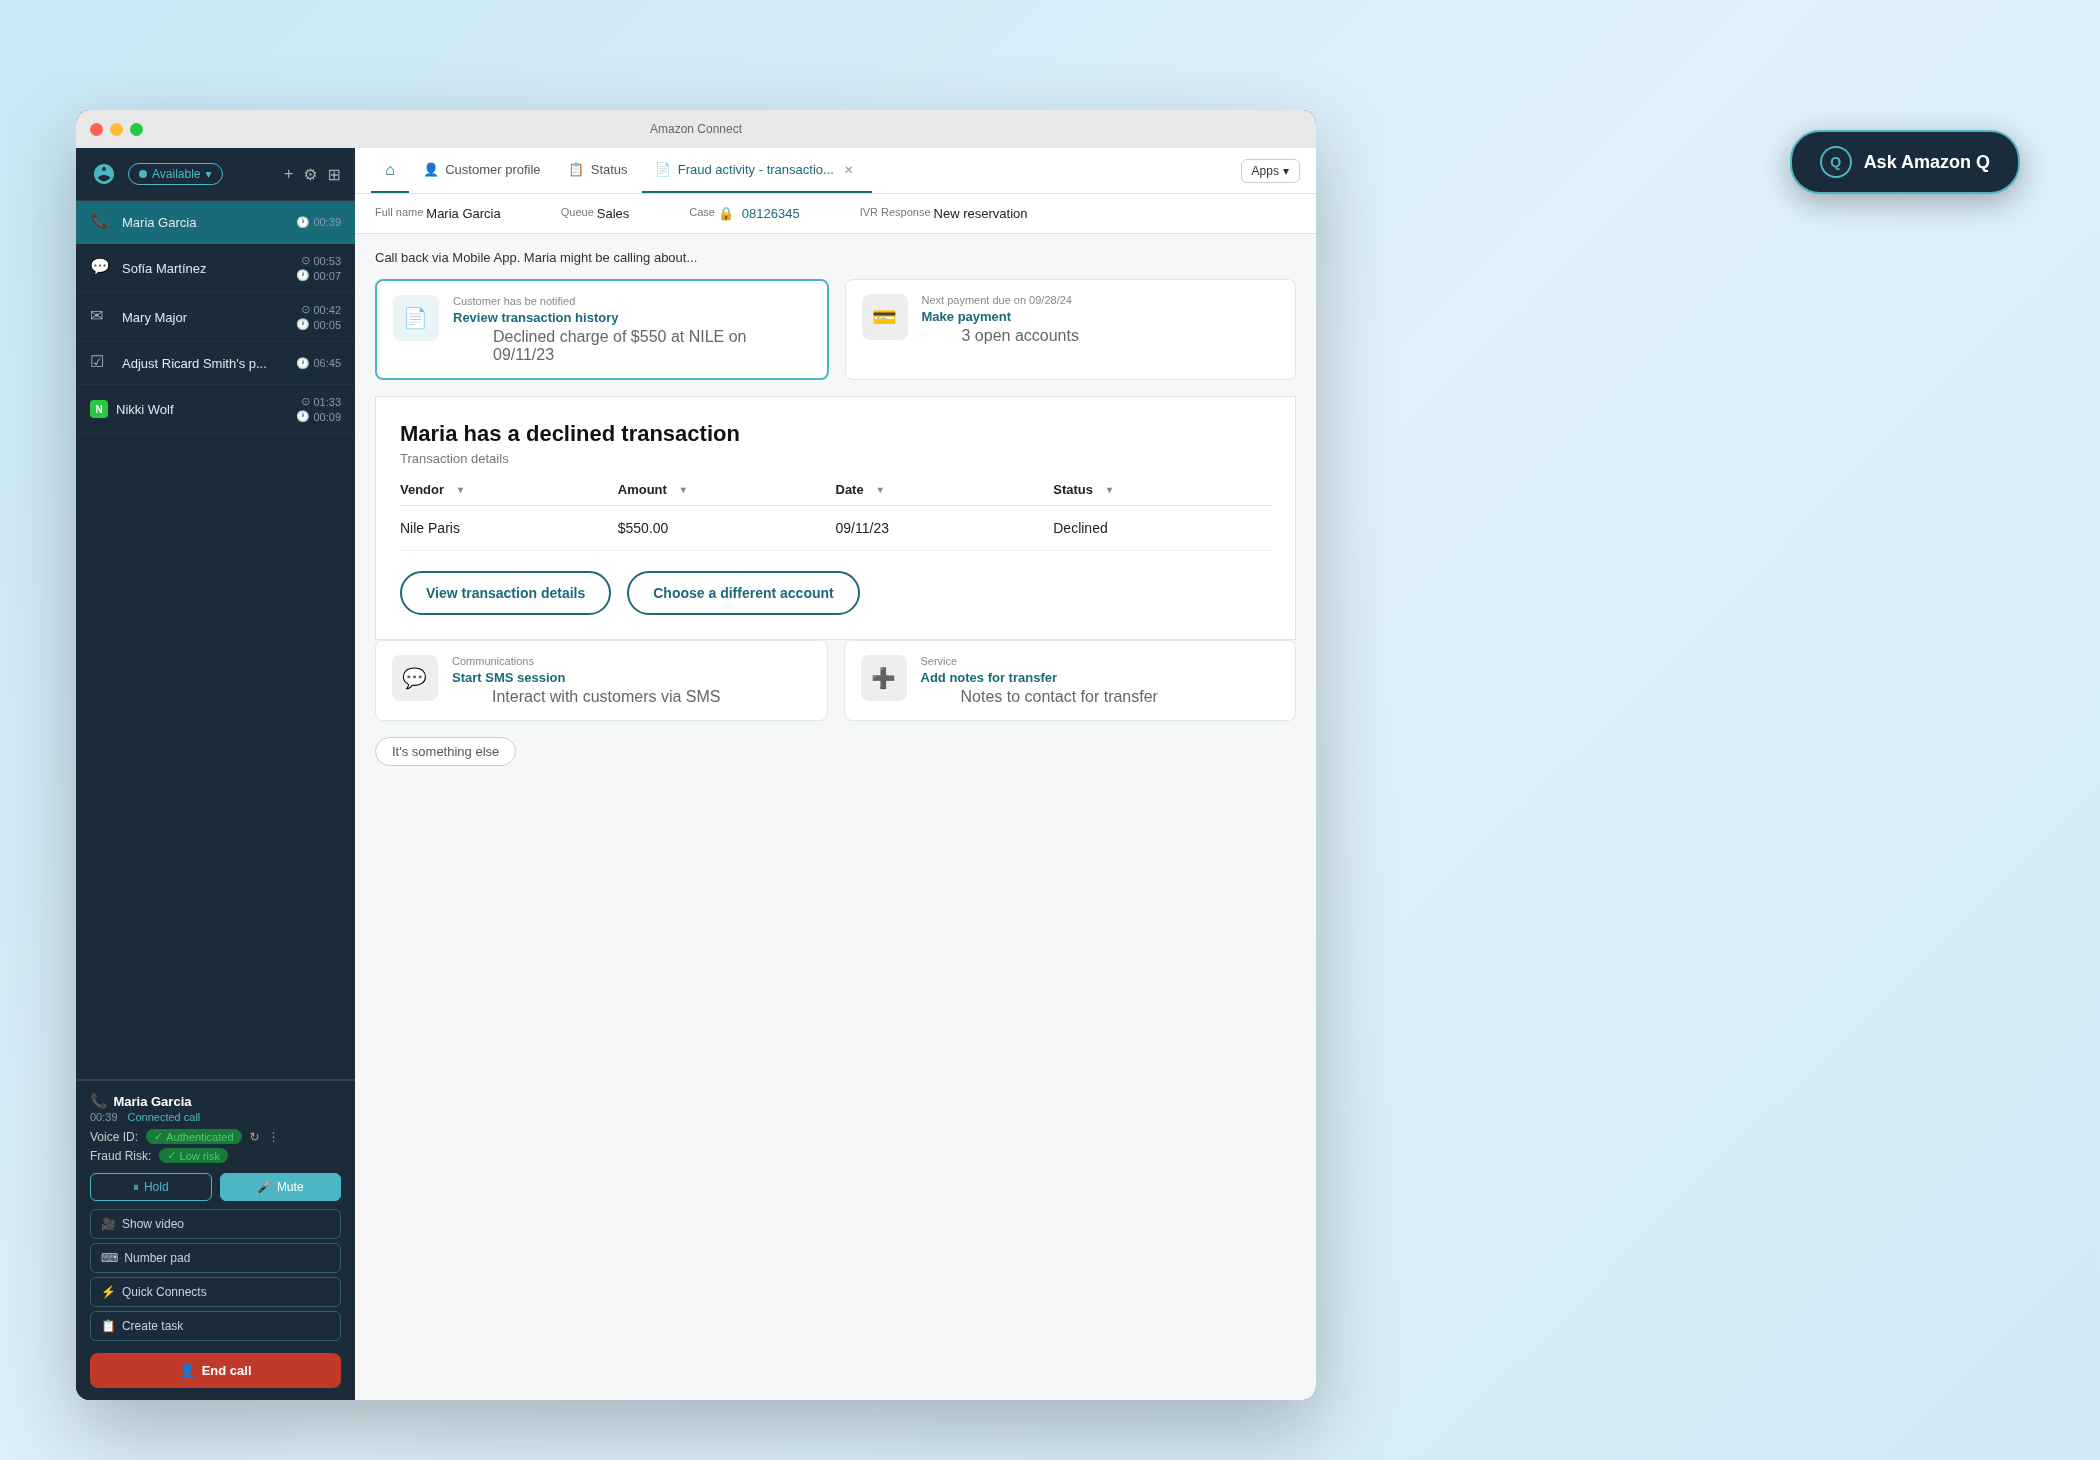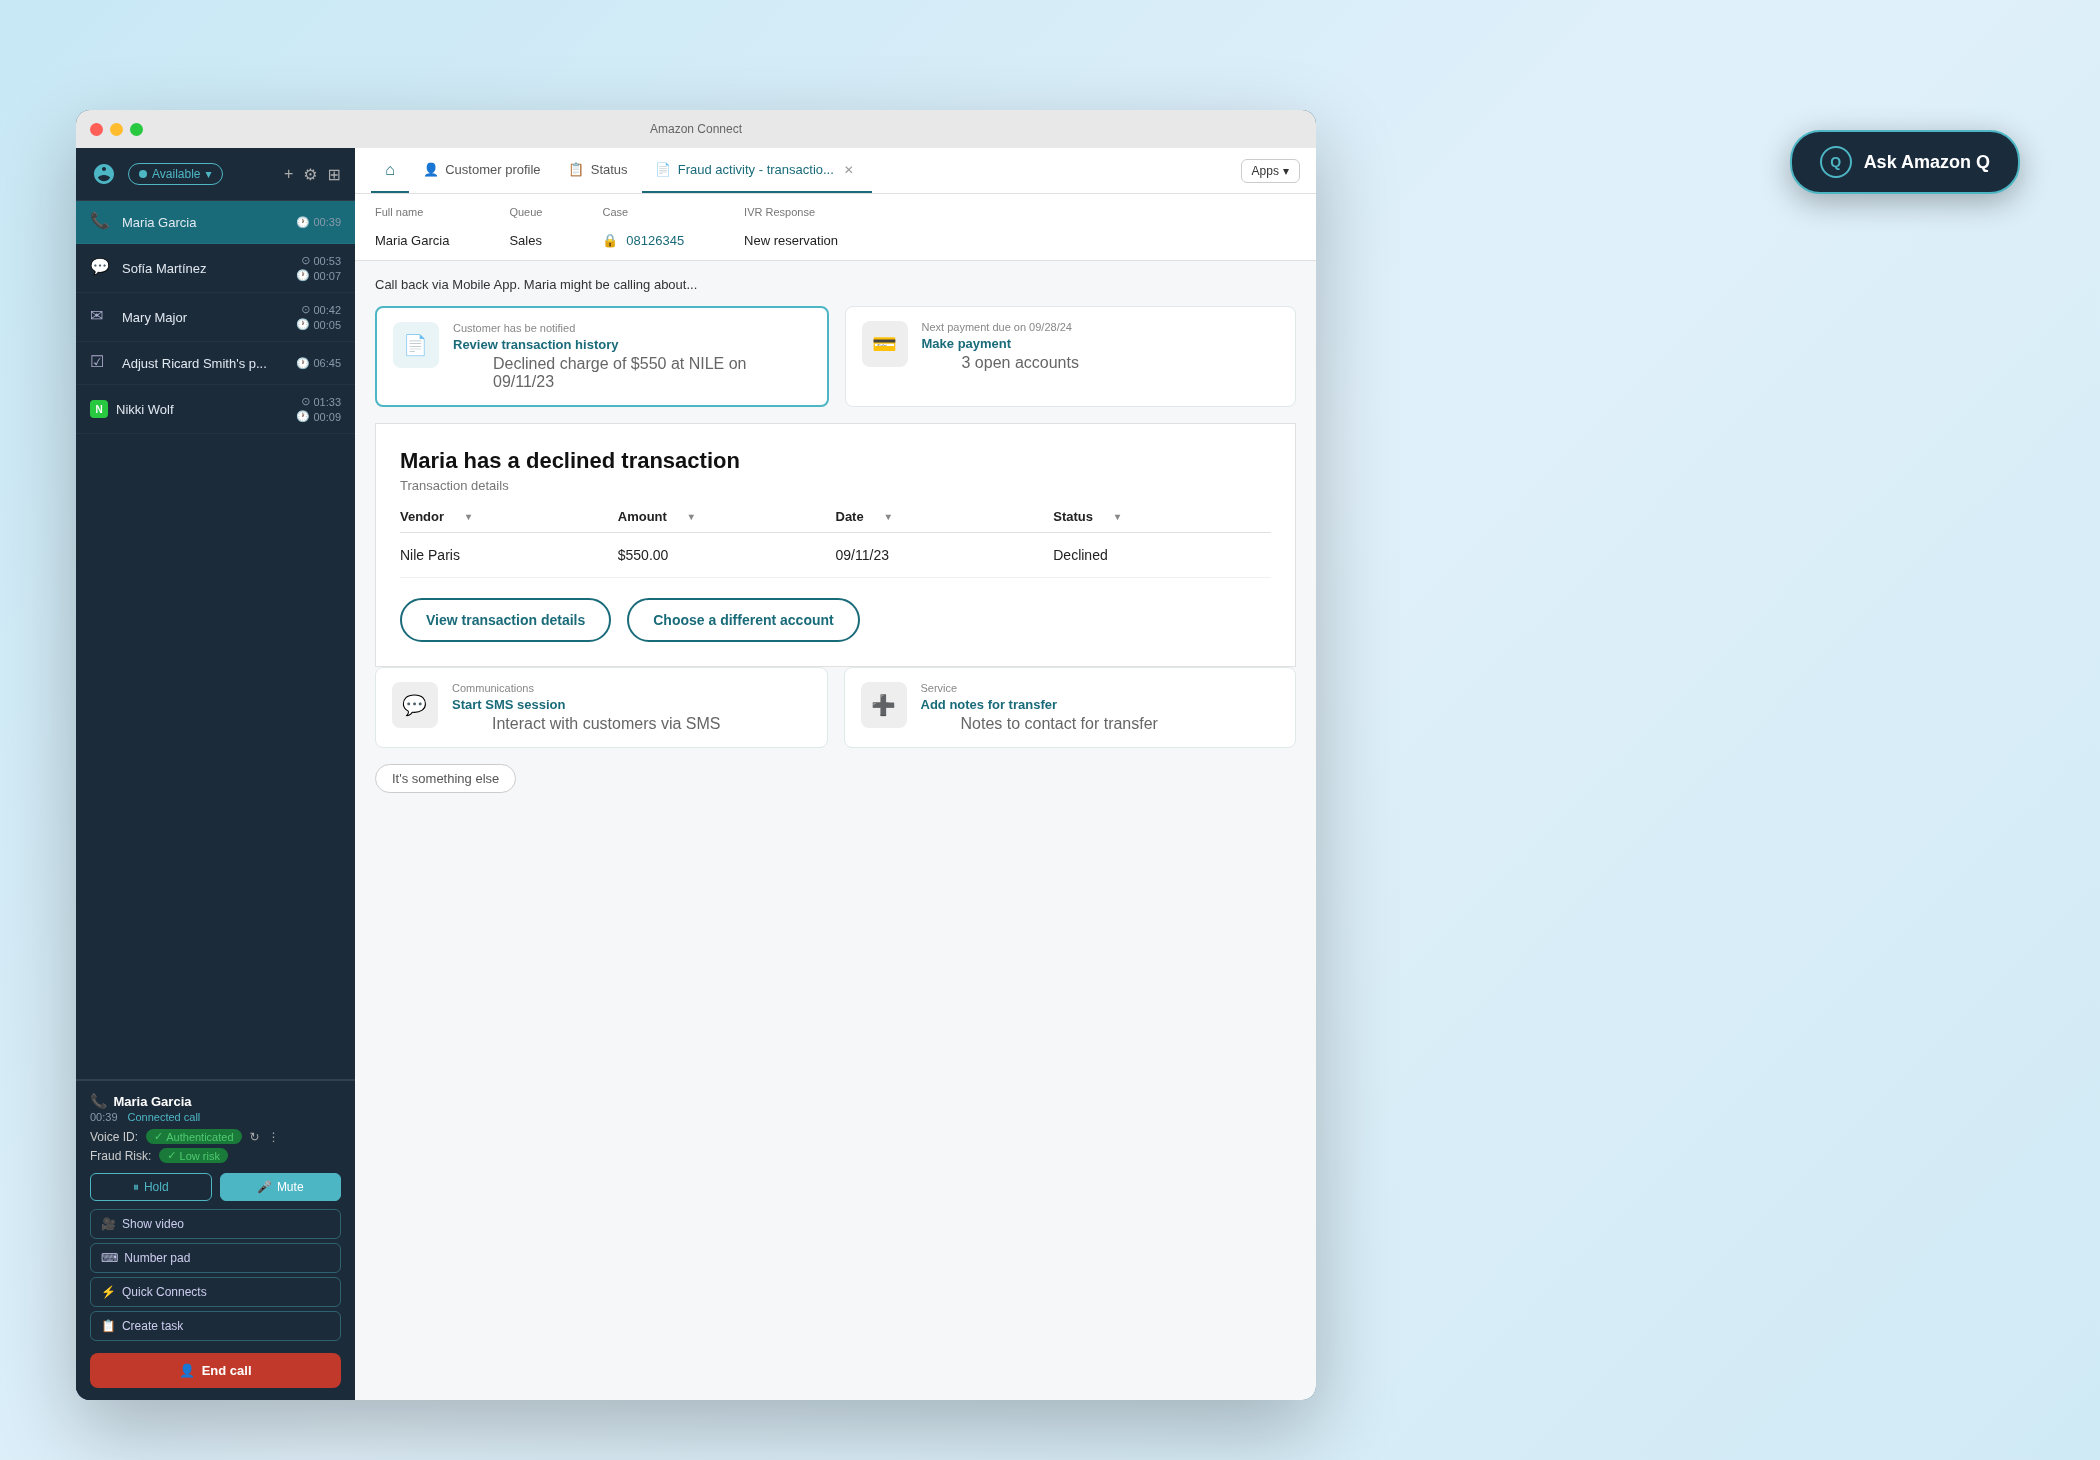--- a/index.html
+++ b/index.html
@@ -344,21 +344,21 @@
     }
 
     
     .customer-info-bar {
       background: #fff;
       border-bottom: 1px solid #e0e0e0;
       padding: 12px 20px;
       display: flex;
       gap: 60px;
     }
-    .info-field { display: flex; flex-direction: column; gap: 15px; }
+    .info-field { display: flex; gap: 3px; }
     .info-label { font-size: 11px; color: #777; }
     .info-value { font-size: 13px; color: #222; font-weight: 500; }
     .info-value.link { color: #1a6b7a; }
     .case-icon { color: #f0a500; margin-right: 4px; }
 
     
     .scroll-content {
       flex: 1;
       overflow-y: auto;
       padding: 16px 20px;
@@ -431,21 +431,21 @@
       grid-template-columns: 1fr 1fr 1fr 1fr;
       border-bottom: 1px solid #e0e0e0;
       padding-bottom: 8px;
     }
     .th {
       font-size: 13px;
       font-weight: 700;
       color: #222;
       display: flex;
       align-items: center;
-      gap: 22px;
+      gap: 14px;
     }
     .sort-icon { font-size: 10px; color: #888; }
     .table-row-data {
       display: grid;
       grid-template-columns: 1fr 1fr 1fr 1fr;
       padding: 14px 0;
       border-bottom: 1px solid #f0f0f0;
     }
     .td { font-size: 14px; color: #222; }
 

